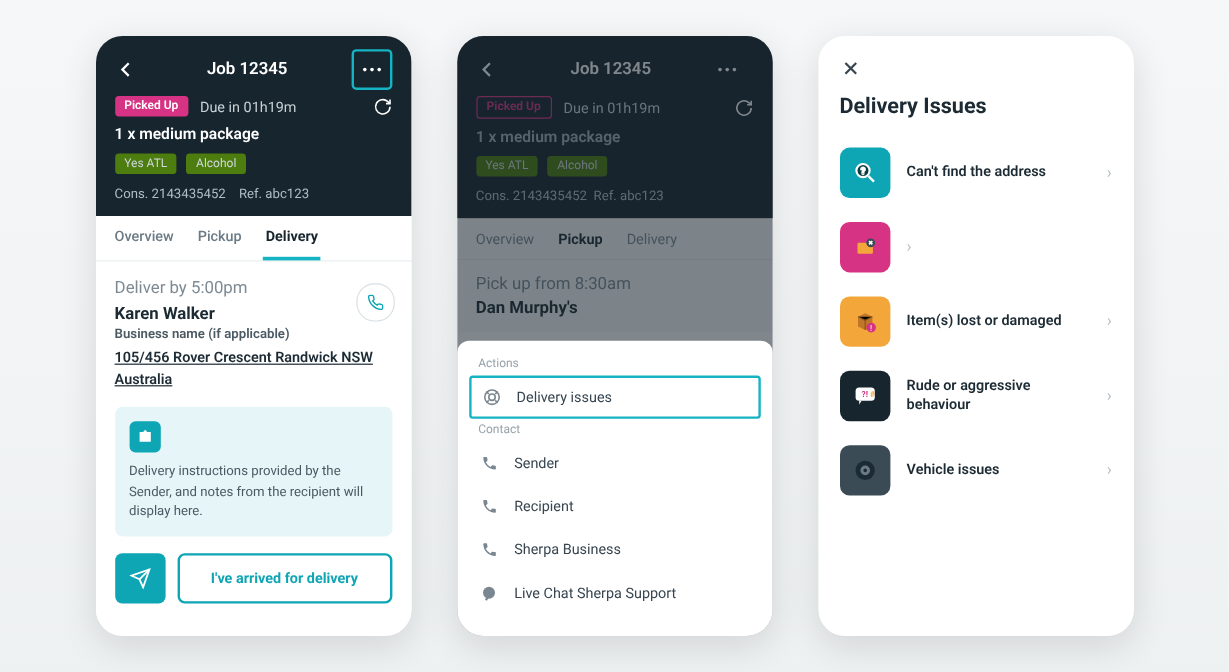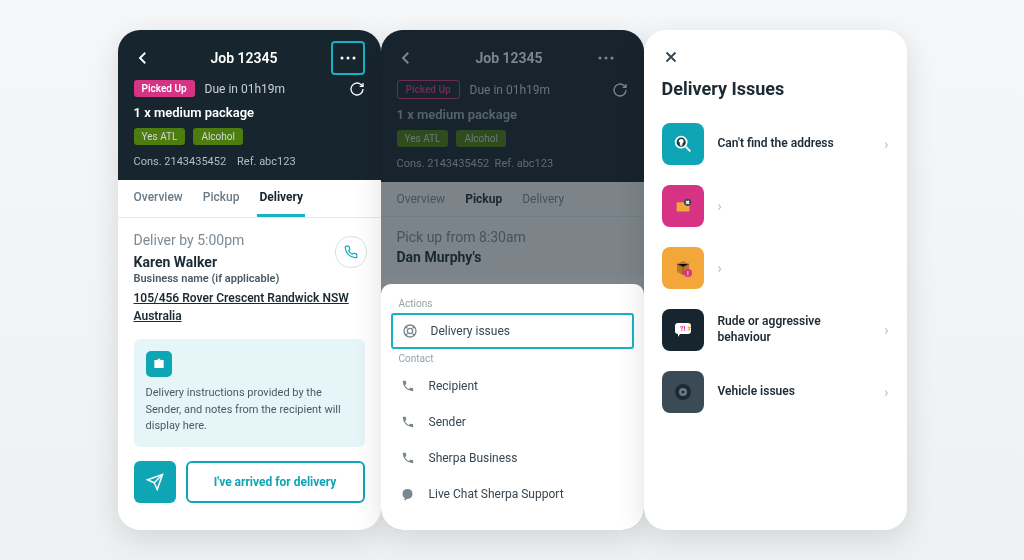--- a/index.html
+++ b/index.html
@@ -1,16 +1,16 @@
 <!DOCTYPE html>
 <html><head>
 <meta charset="utf-8">
 <style>
 body{margin:0;font-family:-apple-system,BlinkMacSystemFont,"Segoe UI",Roboto,sans-serif;background:linear-gradient(180deg,#f5f7f8,#eef1f2);width:1024px;height:560px;overflow:hidden}
-.stage{display:flex;justify-content:center;padding:30px 44px}
+.stage{display:flex;gap:38px;justify-content:center;padding:30px 44px}
 .phone{width:263px;height:500px;border-radius:22px;background:#fff;box-shadow:0 8px 30px rgba(0,0,0,.12);overflow:hidden;position:relative;flex-shrink:0}
 .dark-head{background:#17252e;color:#fff;padding:14px 16px 12px}
 .hdr-row{display:flex;align-items:center;height:28px}
 .back{width:24px;display:flex;align-items:center}
 .title{flex:1;text-align:center;font-weight:600;font-size:14px}
 .more-btn{width:30px;height:30px;border:2px solid #16b3c4;border-radius:4px;display:flex;align-items:center;justify-content:center;color:#fff;font-size:15px;letter-spacing:1px}
 .sub-row{display:flex;align-items:center;gap:10px;margin-top:8px}
 .badge{background:#d63384;color:#fff;font-size:10px;font-weight:600;padding:3px 8px;border-radius:3px}
 .due{font-size:12px;color:#c9d1d6}
 .refresh{margin-left:auto;color:#fff}
@@ -202,29 +202,29 @@
           </span>
       <span>Delivery issues</span>
     </div>
     <div class="sheet-section">Contact</div>
     <div class="sheet-item">
           <span class="sheet-ico">
             <svg width="14" height="14" viewBox="0 0 24 24" fill="#7b8790">
               <path d="M6.6 10.8a15 15 0 0 0 6.6 6.6l2.2-2.2a1 1 0 0 1 1-.24 11 11 0 0 0 3.5.56 1 1 0 0 1 1 1V20a1 1 0 0 1-1 1A17 17 0 0 1 3 4a1 1 0 0 1 1-1h3.5a1 1 0 0 1 1 1 11 11 0 0 0 .56 3.5 1 1 0 0 1-.24 1z"></path>
             </svg>
           </span>
-          <span>Recipient</span>
+          <span>Sender</span>
         </div>
     <div class="sheet-item">
           <span class="sheet-ico">
             <svg width="14" height="14" viewBox="0 0 24 24" fill="#7b8790">
               <path d="M6.6 10.8a15 15 0 0 0 6.6 6.6l2.2-2.2a1 1 0 0 1 1-.24 11 11 0 0 0 3.5.56 1 1 0 0 1 1 1V20a1 1 0 0 1-1 1A17 17 0 0 1 3 4a1 1 0 0 1 1-1h3.5a1 1 0 0 1 1 1 11 11 0 0 0 .56 3.5 1 1 0 0 1-.24 1z"></path>
             </svg>
           </span>
-          <span>Sender</span>
+          <span>Recipient</span>
         </div>
     <div class="sheet-item">
           <span class="sheet-ico">
             <svg width="14" height="14" viewBox="0 0 24 24" fill="#7b8790">
               <path d="M6.6 10.8a15 15 0 0 0 6.6 6.6l2.2-2.2a1 1 0 0 1 1-.24 11 11 0 0 0 3.5.56 1 1 0 0 1 1 1V20a1 1 0 0 1-1 1A17 17 0 0 1 3 4a1 1 0 0 1 1-1h3.5a1 1 0 0 1 1 1 11 11 0 0 0 .56 3.5 1 1 0 0 1-.24 1z"></path>
             </svg>
           </span>
           <span>Sherpa Business</span>
         </div>
     <div class="sheet-item">
@@ -273,20 +273,21 @@
     </div>
     <div class="issue">
       <div class="issue-ico" style="background:#f3a73b">
             <svg width="24" height="24" viewBox="0 0 24 24">
               <path d="M6 8l6-3 6 3v8l-6 3-6-3z" fill="#c0772a"></path>
               <path d="M6 8l6 3 6-3M12 11v8" stroke="#8d5419" stroke-width="1"></path>
               <circle cx="17" cy="17" r="4" fill="#d63384"></circle>
               <text x="17" y="20" font-size="7" fill="#fff" text-anchor="middle">!</text>
             </svg>
           </div>
+      <div class="issue-txt">Item(s) lost or damaged</div>
       <div class="chev">›</div>
     </div>
     <div class="issue">
       <div class="issue-ico" style="background:#17252e">
             <svg width="24" height="24" viewBox="0 0 24 24">
               <rect x="4" y="5" width="16" height="11" rx="3" fill="#fff"></rect>
               <path d="M9 16l-2 3v-3" fill="#fff"></path>
               <text x="9" y="13" font-size="7" fill="#d63384" font-weight="bold">?!</text>
               <text x="16" y="13" font-size="7" fill="#f3a73b" font-weight="bold">#</text>
             </svg>

